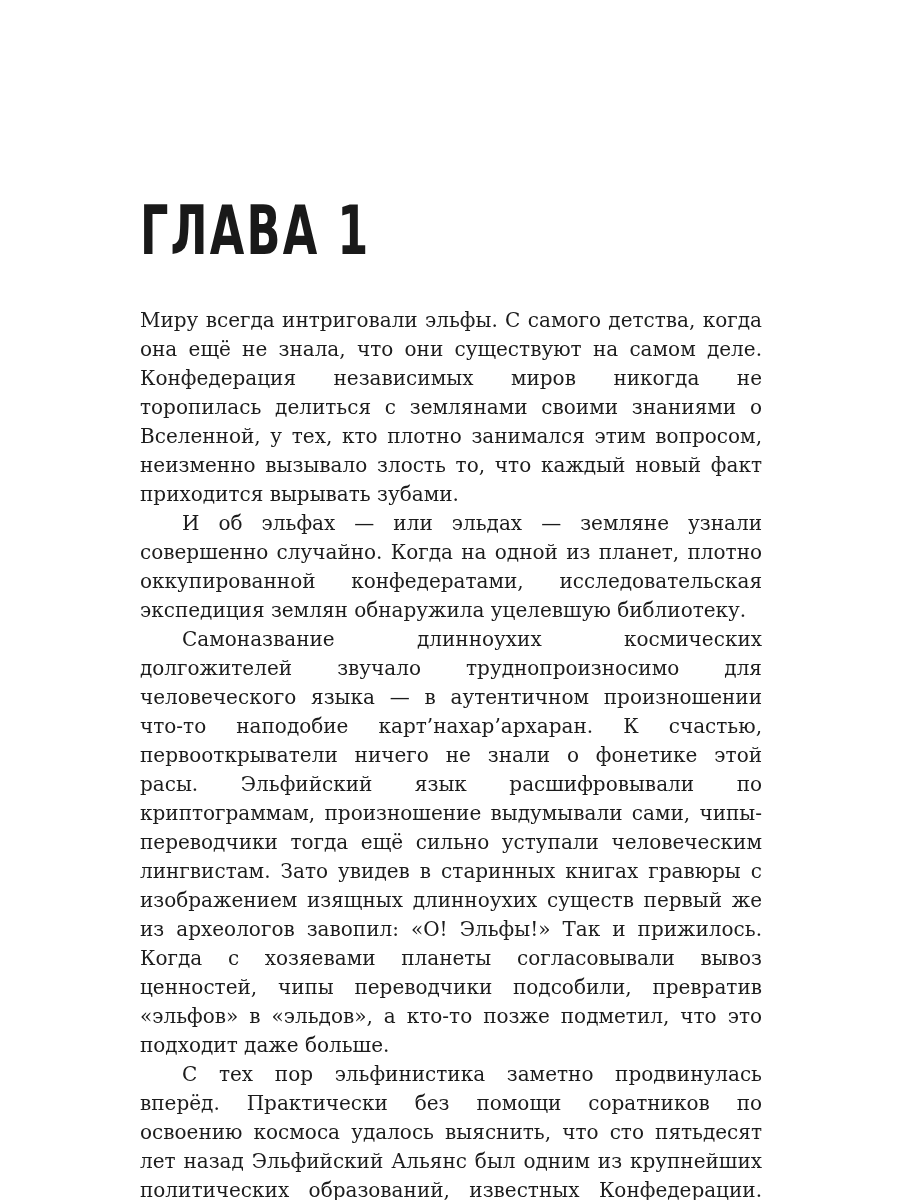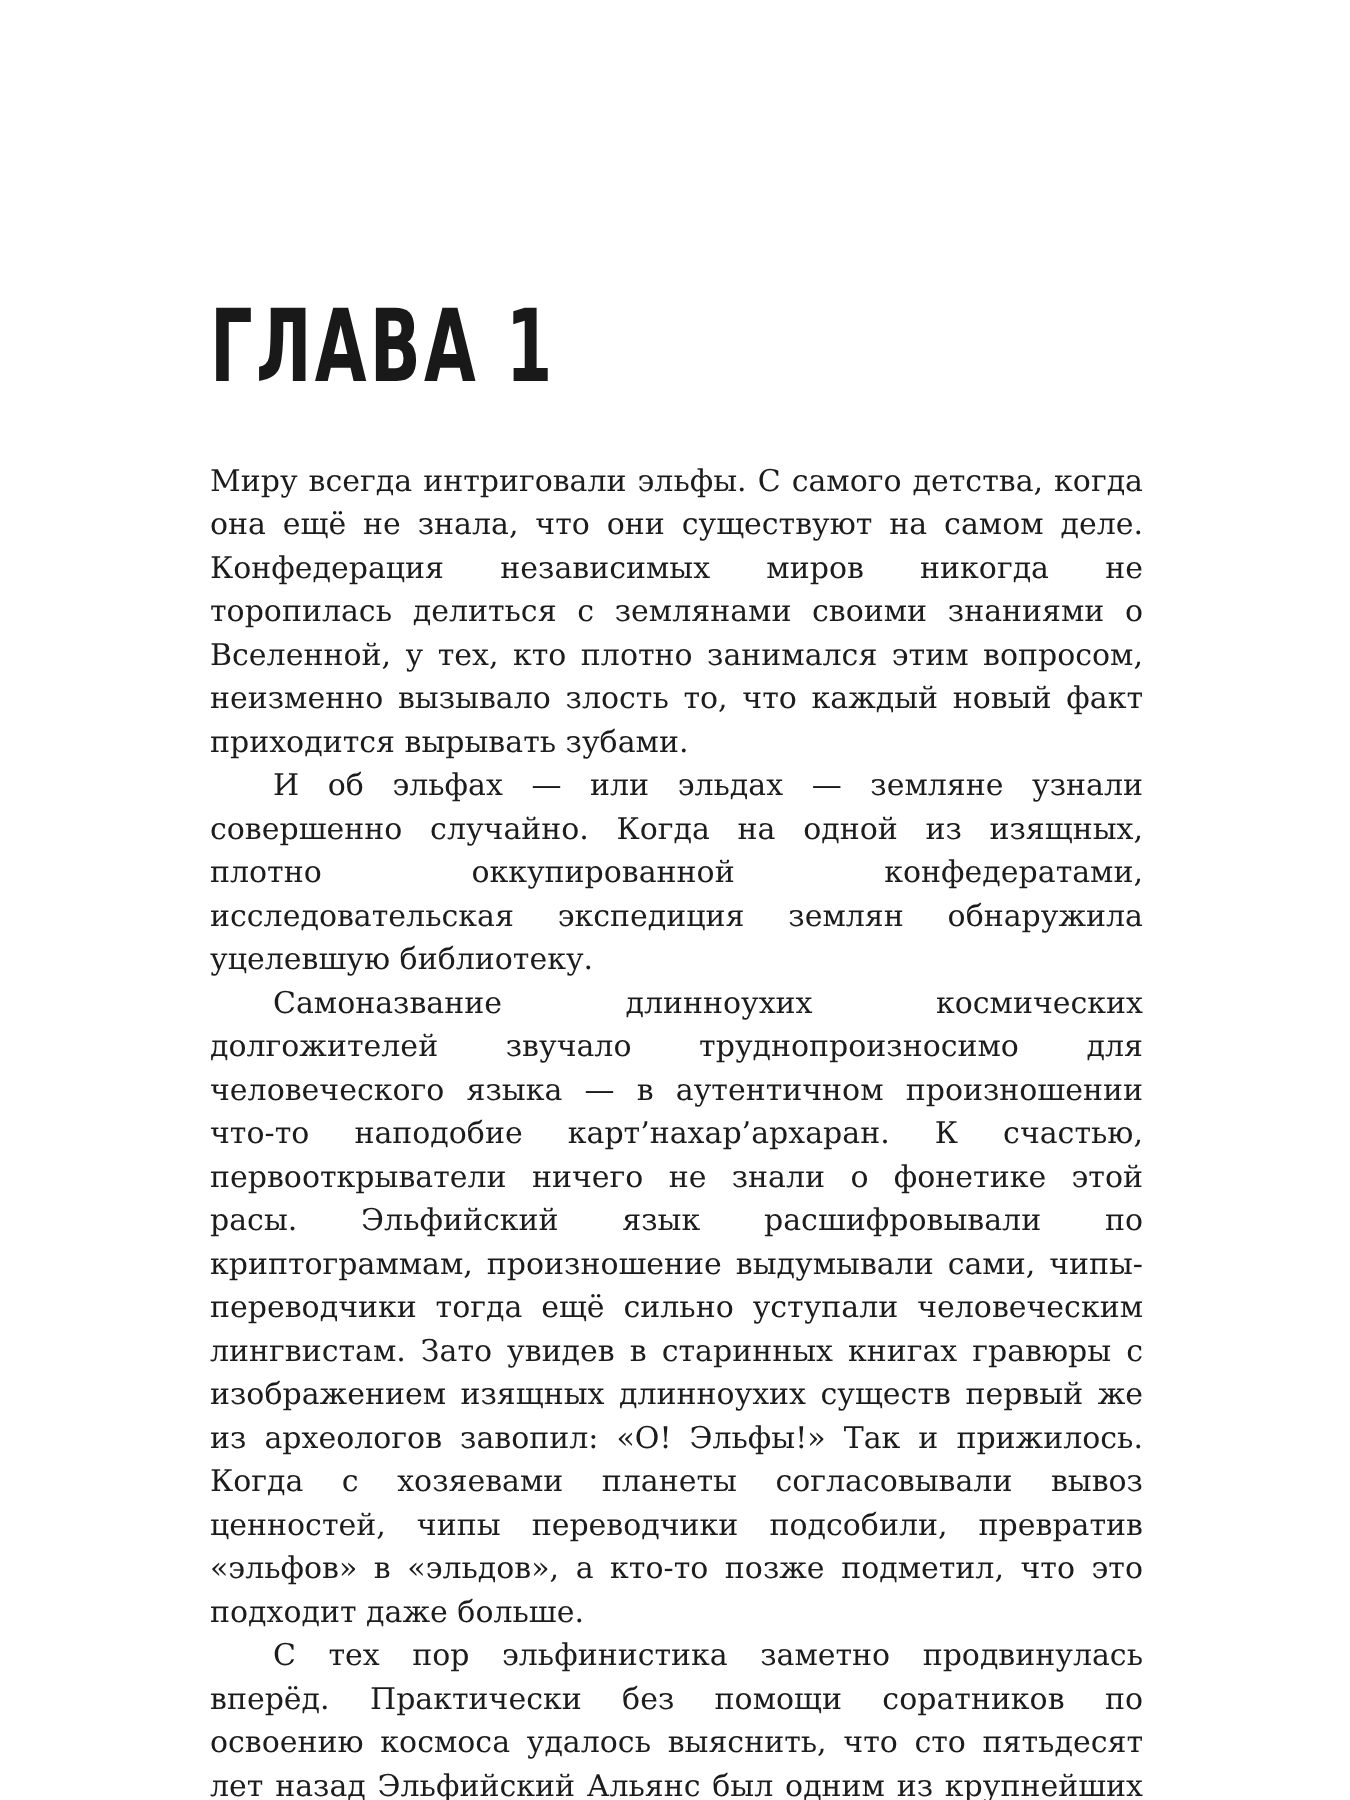--- a/index.html
+++ b/index.html
@@ -49,17 +49,17 @@
   }
 </style>
 </head>
 <body>
 
 <div class="page">
   <h1 class="chapter-title">Глава 1</h1>
 
   <div class="body-text">
     <p>Миру всегда интриговали эльфы. С самого детства, когда она ещё не знала, что они существуют на самом деле. Конфедерация независимых миров никогда не торопилась делиться с землянами своими знаниями о Вселенной, у тех, кто плотно занимался этим вопросом, неизменно вызывало злость то, что каждый новый факт приходится вырывать зубами.</p>
-    <p class="indent">И об эльфах — или эльдах — земляне узнали совершенно случайно. Когда на одной из изящных, плотно оккупированной конфедератами, исследовательская экспедиция землян обнаружила уцелевшую библиотеку.</p>
+    <p class="indent">И об эльфах — или эльдах — земляне узнали совершенно случайно. Когда на одной из планет, плотно оккупированной конфедератами, исследовательская экспедиция землян обнаружила уцелевшую библиотеку.</p>
     <p class="indent">Самоназвание длинноухих космических долгожителей звучало труднопроизносимо для человеческого языка — в аутентичном произношении что-то наподобие карт’нахар’архаран. К счастью, первооткрыватели ничего не знали о фонетике этой расы. Эльфийский язык расшифровывали по криптограммам, произношение выдумывали сами, чипы-переводчики тогда ещё сильно уступали человеческим лингвистам. Зато увидев в старинных книгах гравюры с изображением изящных длинноухих существ первый же из археологов завопил: «О! Эльфы!» Так и прижилось. Когда с хозяевами планеты согласовывали вывоз ценностей, чипы переводчики подсобили, превратив «эльфов» в «эльдов», а кто-то позже подметил, что это подходит даже больше.</p>
     <p class="indent">С тех пор эльфинистика заметно продвинулась вперёд. Практически без помощи соратников по освоению космоса удалось выяснить, что сто пятьдесят лет назад Эльфийский Альянс был одним из крупнейших политических образований, известных Конфедерации. Скрепя сердце межпланетный консультант вынужден был признать, что больше — только Земная Империя. Размеры последней Конфедерацию всегда раздража-</p>
   </div>
 </div>
 
 </body></html>

